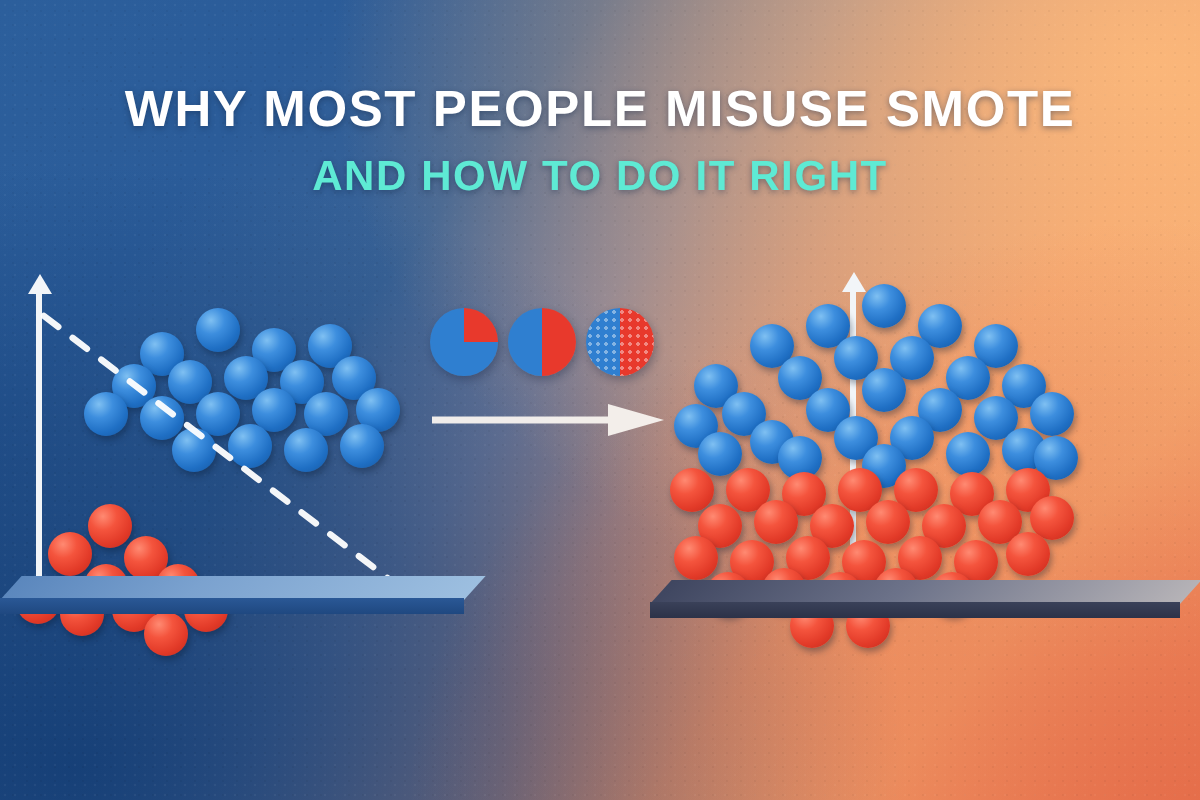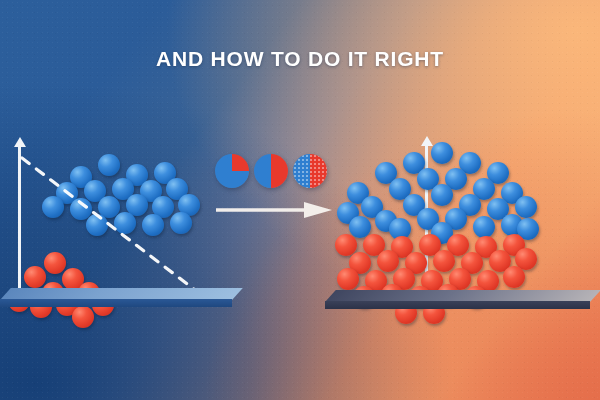--- a/index.html
+++ b/index.html
@@ -69,21 +69,21 @@
     display: block;
     color: #ffffff;
     font-size: 25.5px;
     font-weight: bold;
     letter-spacing: 0.8px;
     line-height: 30px;
     text-shadow: 0 1px 3px rgba(20,40,70,0.45);
   }
   .title-line2 {
     display: block;
-    color: #ffffff;
+    color: #5eead4;
     font-size: 21px;
     font-weight: bold;
     letter-spacing: 0.8px;
     line-height: 28px;
     margin-top: 5px;
     text-shadow: 0 1px 3px rgba(20,40,70,0.45);
   }
 
   
   .panel {
@@ -200,20 +200,21 @@
 
 <div id="stage">
 
   <div class="bg-base"></div>
   <div class="bg-tint-a"></div>
   <div class="bg-tint-b"></div>
   <div class="bg-tint-c"></div>
   <div class="bg-noise"></div>
 
   <div class="title-block">
+    <span class="title-line1">WHY MOST PEOPLE MISUSE SMOTE</span>
     <span class="title-line2">AND HOW TO DO IT RIGHT</span>
   </div>
 
   <div class="panel" id="panel-left">
     <div class="axis" id="axis-left" style="background: rgb(242, 245, 248);"></div>
     <div id="left-dots">
         <div class="dot blue" style="left: 98px; top: 24px; width: 22px; height: 22px;"></div>
         <div class="dot blue" style="left: 70px; top: 36px; width: 22px; height: 22px;"></div>
         <div class="dot blue" style="left: 126px; top: 34px; width: 22px; height: 22px;"></div>
         <div class="dot blue" style="left: 154px; top: 32px; width: 22px; height: 22px;"></div>

